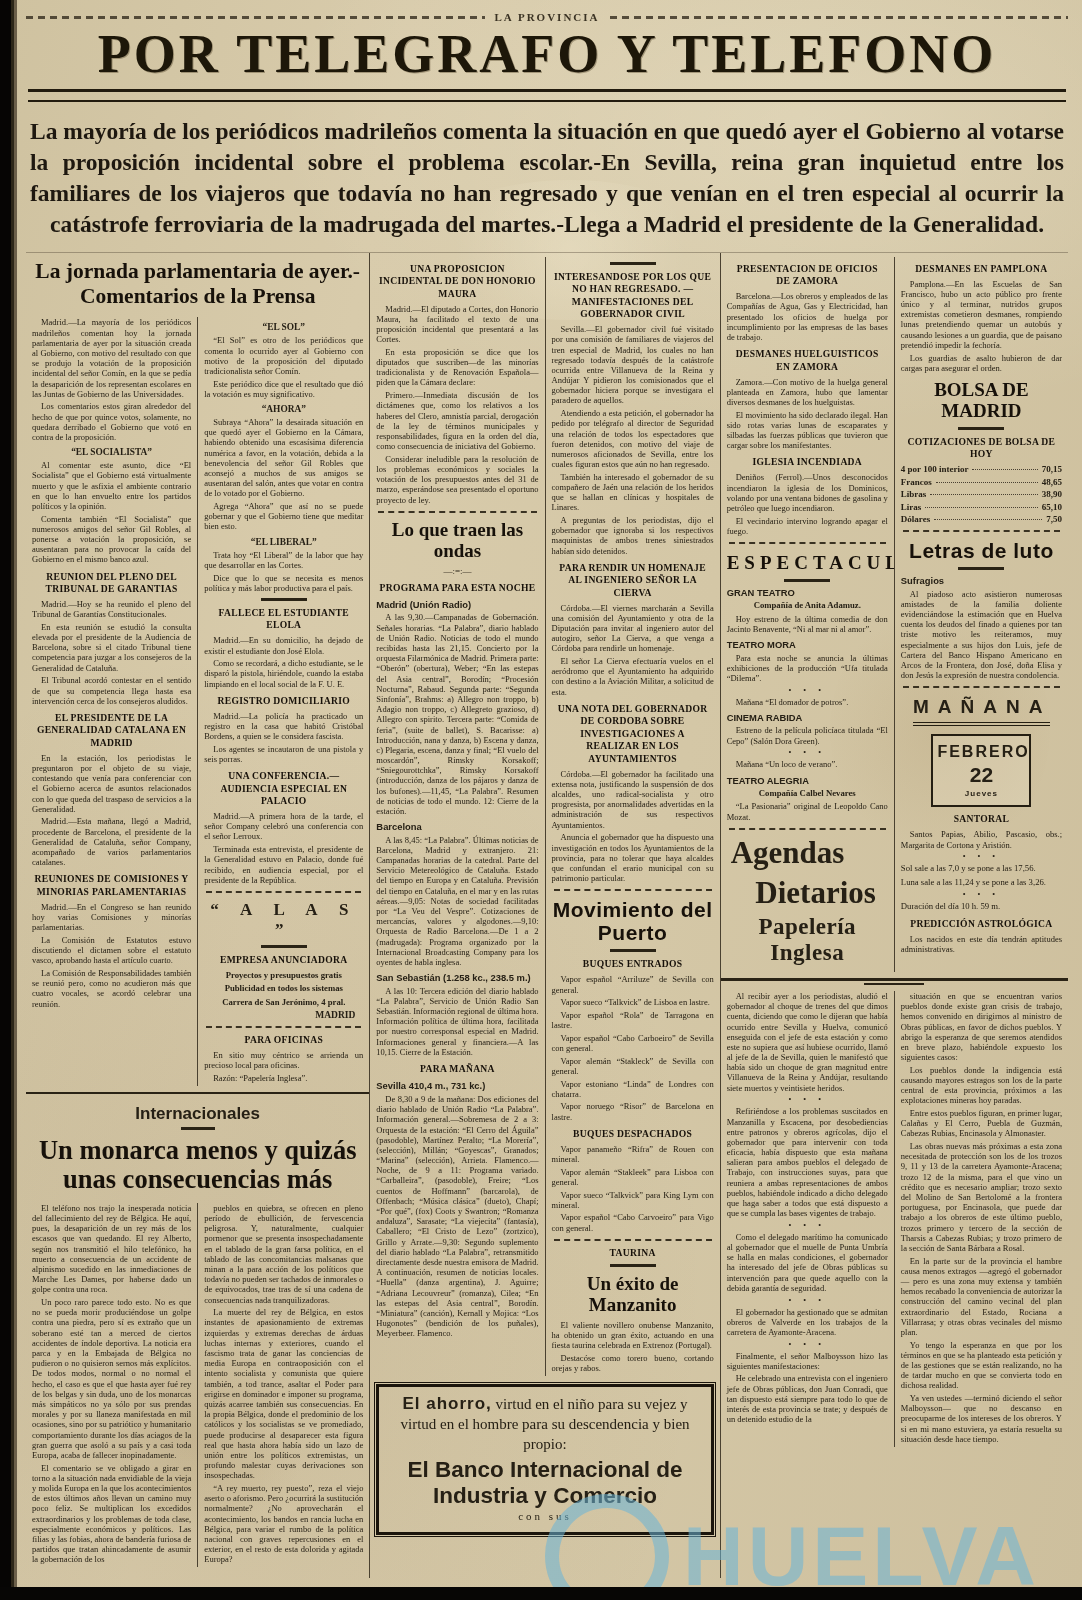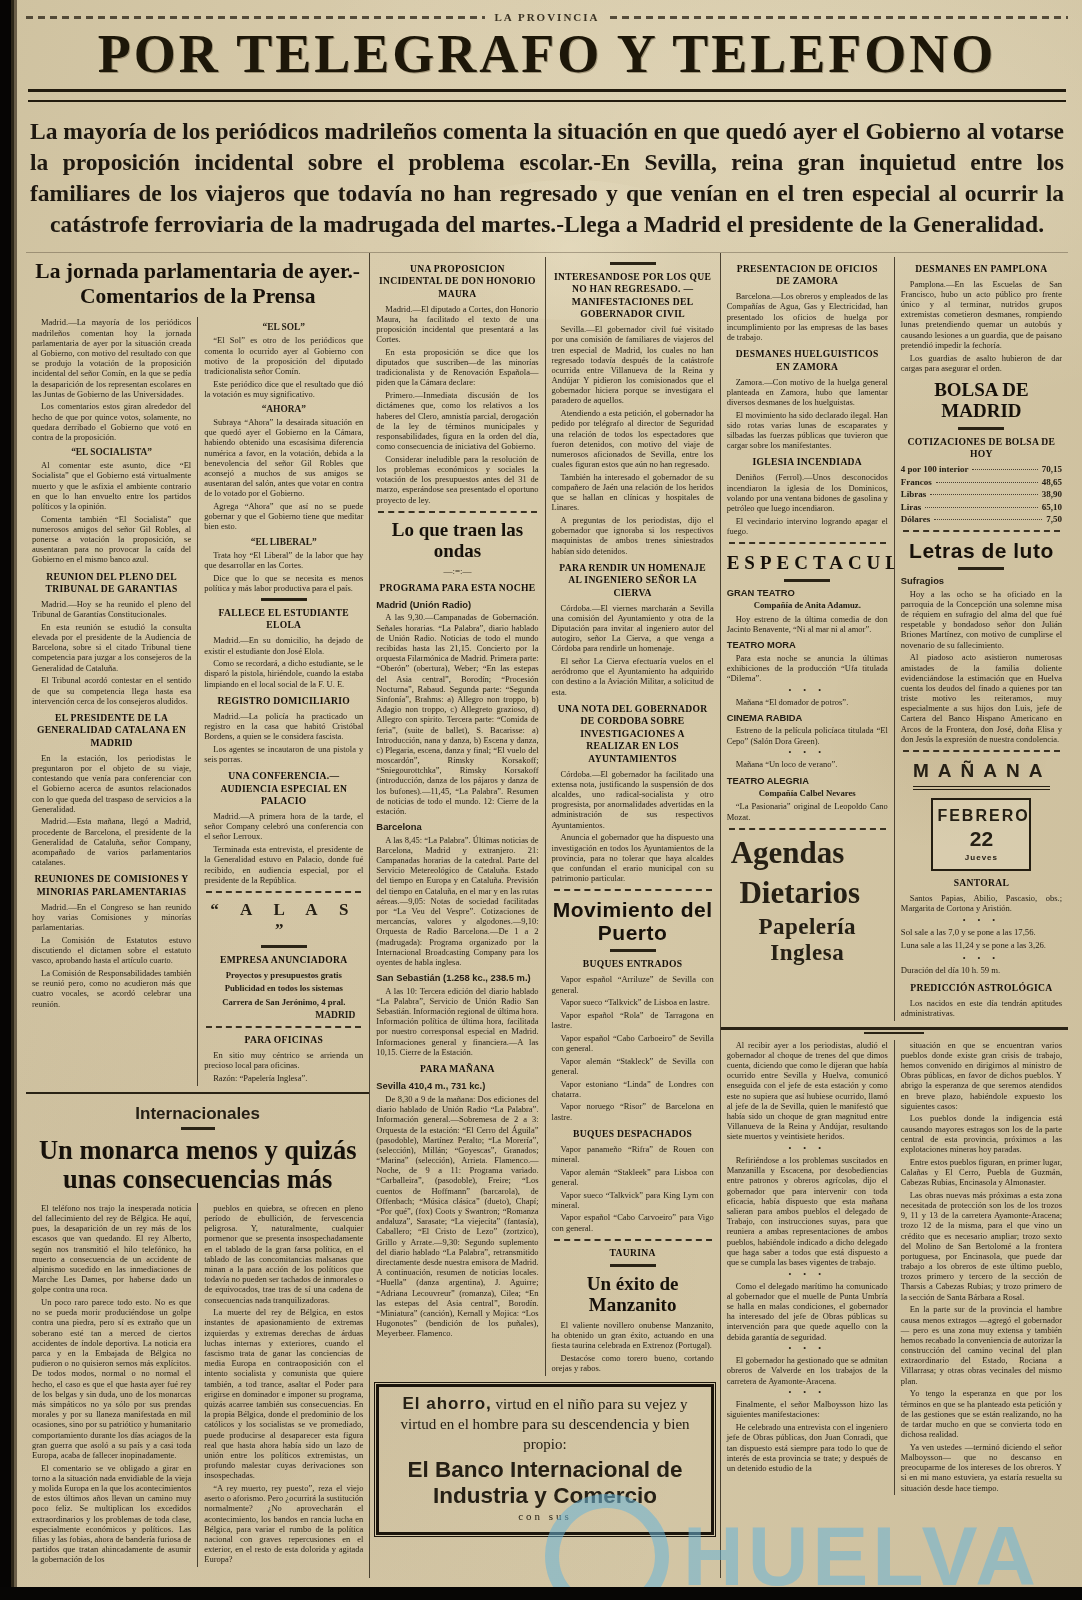--- a/index.html
+++ b/index.html
@@ -49,21 +49,21 @@
   .b-wavy{height:0;border-top:2px dashed #3a3222;margin:6px 2px;}
   .b-row{display:flex;align-items:baseline;font-size:9px;margin:2.5px 0;font-weight:bold;}
   .b-row .dots{flex:1;border-bottom:1.5px dotted #4a4133;margin:0 4px;transform:translateY(-2px);}
   .b-row .val{font-weight:bold;}
   .b-cal{width:88px;border:2.5px solid #241e12;margin:8px auto 6px auto;padding:7px 4px;text-align:center;background:rgba(255,250,235,.18);}
   .b-cal .cm{font-family:"Liberation Sans",sans-serif;font-weight:bold;font-size:16px;letter-spacing:2px;}
   .b-cal .cd{font-family:"Liberation Sans",sans-serif;font-weight:bold;font-size:21px;margin:2px 0;}
   .b-cal .cw{font-family:"Liberation Sans",sans-serif;font-weight:bold;font-size:8px;letter-spacing:1px;}
   .b-adspaced{font-size:17px;font-weight:bold;text-align:center;letter-spacing:9px;margin:7px 0 3px 0;}
   .b-adbig{font-size:31px;font-weight:bold;text-align:left;margin:6px 0 2px 4px;line-height:1.1;}
-  .b-adbig.r{text-align:center;margin-right:19px;}
+  .b-adbig.r{text-align:right;margin-right:12px;}
   .b-adbold{font-size:23px;font-weight:bold;text-align:center;margin:4px 0 6px 0;letter-spacing:.5px;}
   .b-manana{font-family:"Liberation Sans",sans-serif;font-size:19px;font-weight:bold;text-align:center;
     letter-spacing:9px;margin:8px auto 2px auto;width:85%;border-bottom:4px double #241e12;padding-bottom:4px;}
   
   .jornada-head{font-size:21.5px;font-weight:bold;text-align:center;line-height:1.18;margin:2px 6px 8px 6px;color:#17110a;}
   .kicker{font-family:"Liberation Sans",sans-serif;font-size:17px;font-weight:bold;text-align:center;margin-top:10px;}
   .kicker-rule{width:34px;height:3px;background:#2a2315;margin:3px auto 6px auto;}
   .big-headline{font-size:26.5px;font-weight:bold;text-align:center;line-height:1.12;margin:2px 4px 8px 4px;color:#17110a;}
   .ent-rule{width:60px;height:2px;background:#2a2315;margin:0 auto 6px auto;}
   .intl{border-top:2px solid #2a2315;margin-top:6px;}
@@ -308,21 +308,20 @@
               </div>
               <div class="b-row">
                 <span class="lbl">Dólares</span>
                 <span class="dots"></span>
                 <span class="val">7,50</span>
               </div>
               <div class="b-wavy"></div>
               <div class="b-h1 sans">Letras de luto</div>
               <div class="b-dash"></div>
               <div class="b-subl">Sufragios</div>
-              <p class="b-p">Hoy a las ocho se ha oficiado en la parroquia de la Concepción una solemne misa de réquiem en sufragio del alma del que fué respetable y bondadoso señor don Julián Briones Martínez, con motivo de cumplirse el novenario de su fallecimiento.</p>
               <p class="b-p">Al piadoso acto asistieron numerosas amistades de la familia doliente evidenciándose la estimación que en Huelva cuenta los deudos del finado a quienes por tan triste motivo les reiteramos, muy especialmente a sus hijos don Luis, jefe de Cartera del Banco Hispano Americano en Arcos de la Frontera, don José, doña Elisa y don Jesús la expresión de nuestra condolencia.</p>
               <div class="b-wavy"></div>
               <div class="b-manana">MAÑANA</div>
               <div class="b-cal">
                 <div class="cm">FEBRERO</div>
                 <div class="cd">22</div>
                 <div class="cw">Jueves</div>
               </div>
               <div class="b-head">SANTORAL</div>
               <p class="b-p">Santos Papias, Abilio, Pascasio, obs.; Margarita de Cortona y Aristión.</p>

